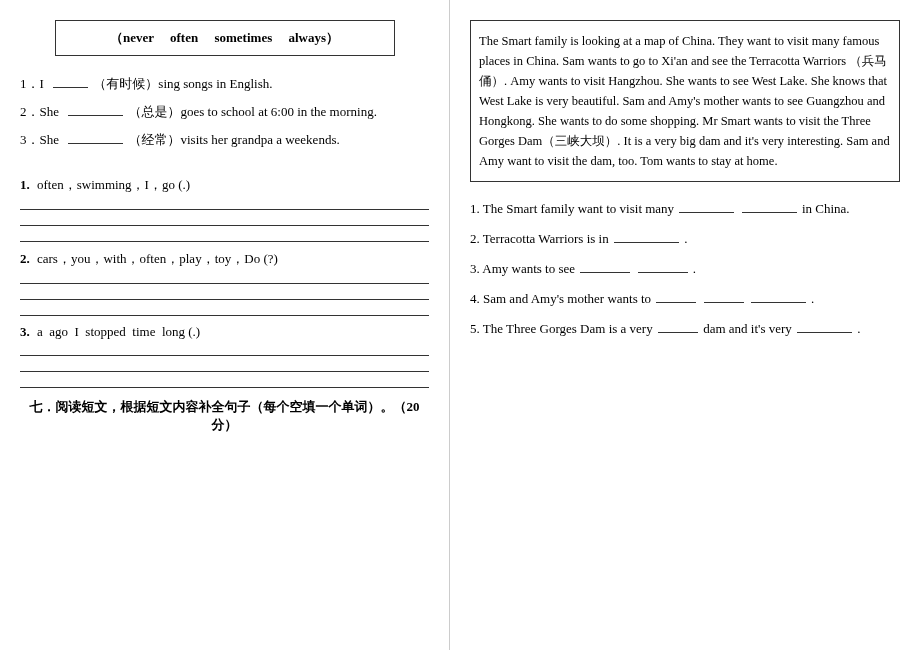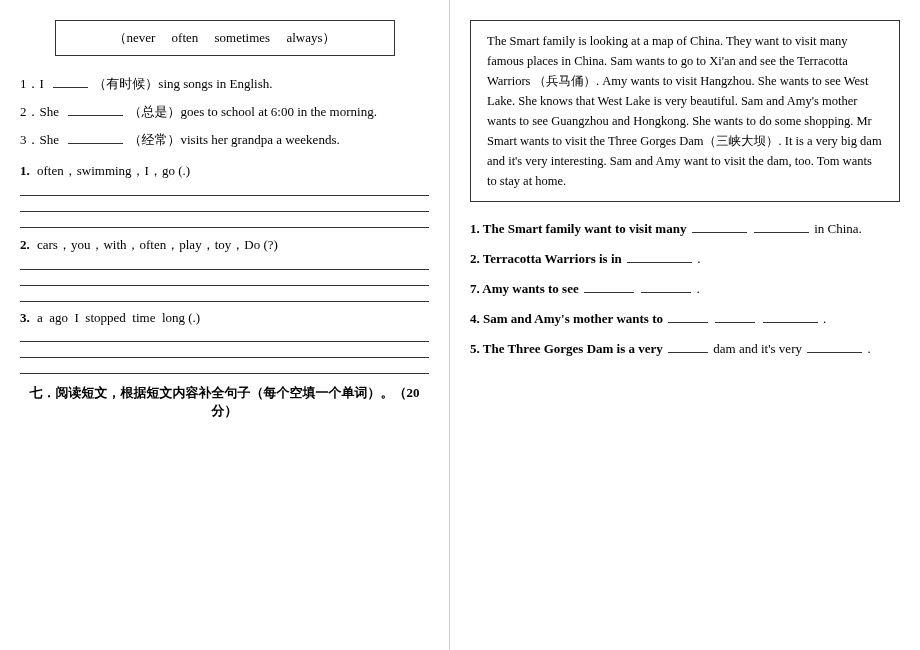--- a/index.html
+++ b/index.html
@@ -22,23 +22,24 @@
       width: 470px;
       padding: 20px 20px 10px 20px;
     }
     .word-box {
       border: 1px solid #333;
       padding: 8px 20px;
       margin: 0 auto 18px auto;
       width: 340px;
       text-align: center;
       font-size: 13px;
+      font-weight: bold;
     }
     .fill-section {
-      margin-bottom: 12px;
+      margin-bottom: 26px;
     }
     .fill-item {
       margin-bottom: 7px;
       line-height: 1.6;
       font-size: 13px;
     }
     .fill-item .num {
       margin-right: 4px;
     }
     .underline {
@@ -64,25 +65,25 @@
     .connect-lines {
       margin-top: 2px;
     }
     .answer-line {
       border-bottom: 1px solid #333;
       height: 14px;
       margin-bottom: 2px;
       width: 100%;
     }
     .bold {
-      font-weight: bold;
+      font-weight: normal;
     }
     .reading-box {
       border: 1px solid #333;
-      padding: 10px 16px;
+      padding: 10px 8px;
       font-size: 12.5px;
       line-height: 1.6;
       margin-bottom: 16px;
     }
     .comprehension-section {
       font-size: 13px;
     }
     .comp-item {
       margin-bottom: 8px;
       line-height: 1.7;
@@ -186,21 +187,21 @@
       <span>in China.</span>
     </div>
 
     <div class="comp-item">
       <span class="bold">2. Terracotta Warriors is in</span>
       <span class="underline" style="min-width:65px;"></span>
       <span>.</span>
     </div>
 
     <div class="comp-item">
-      <span class="bold">7. Amy wants to see</span>
+      <span class="bold">3. Amy wants to see</span>
       <span class="underline" style="min-width:50px;"></span>
       <span class="underline" style="min-width:50px;"></span>
       <span>.</span>
     </div>
 
     <div class="comp-item">
       <span class="bold">4. Sam and Amy's mother wants to</span>
       <span class="underline" style="min-width:40px;"></span>
       <span class="underline" style="min-width:40px;"></span>
       <span class="underline" style="min-width:55px;"></span>

